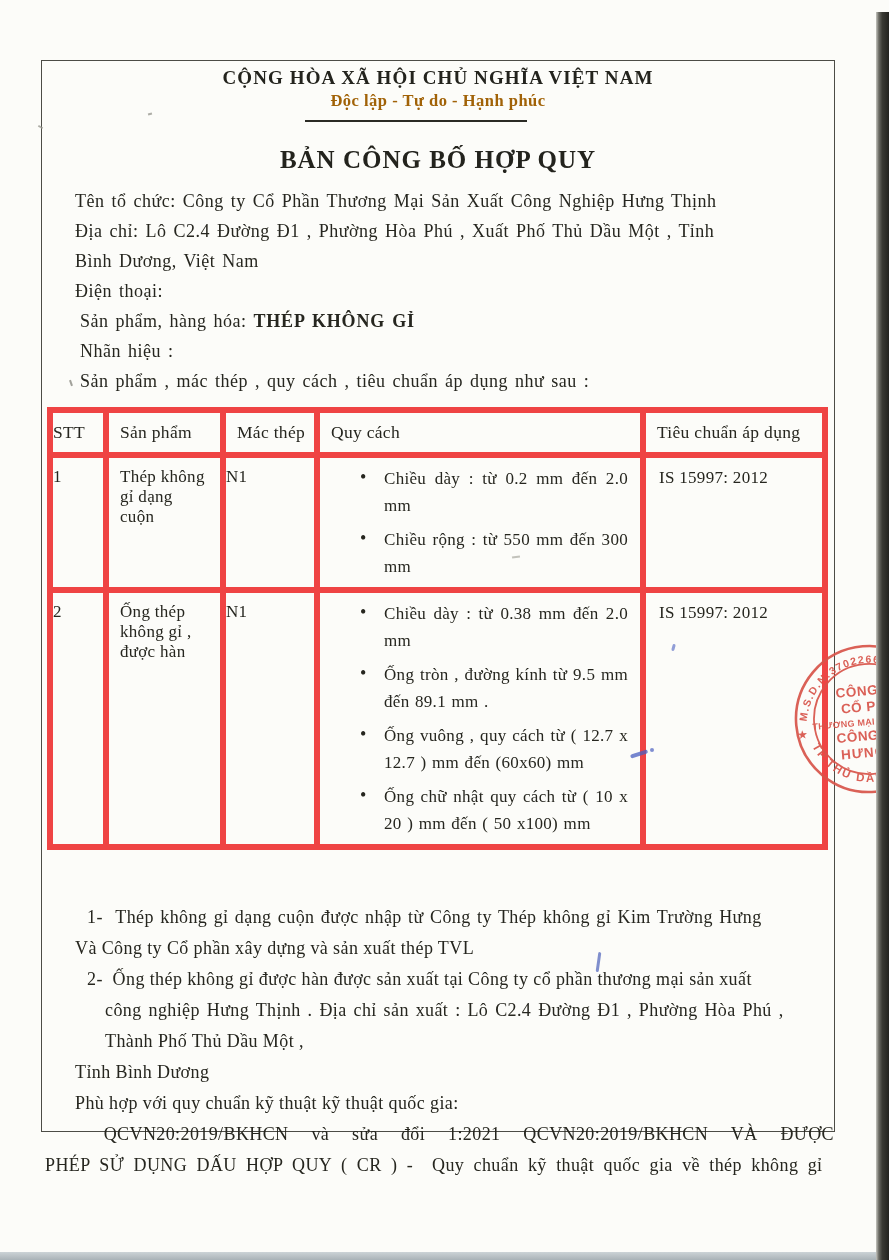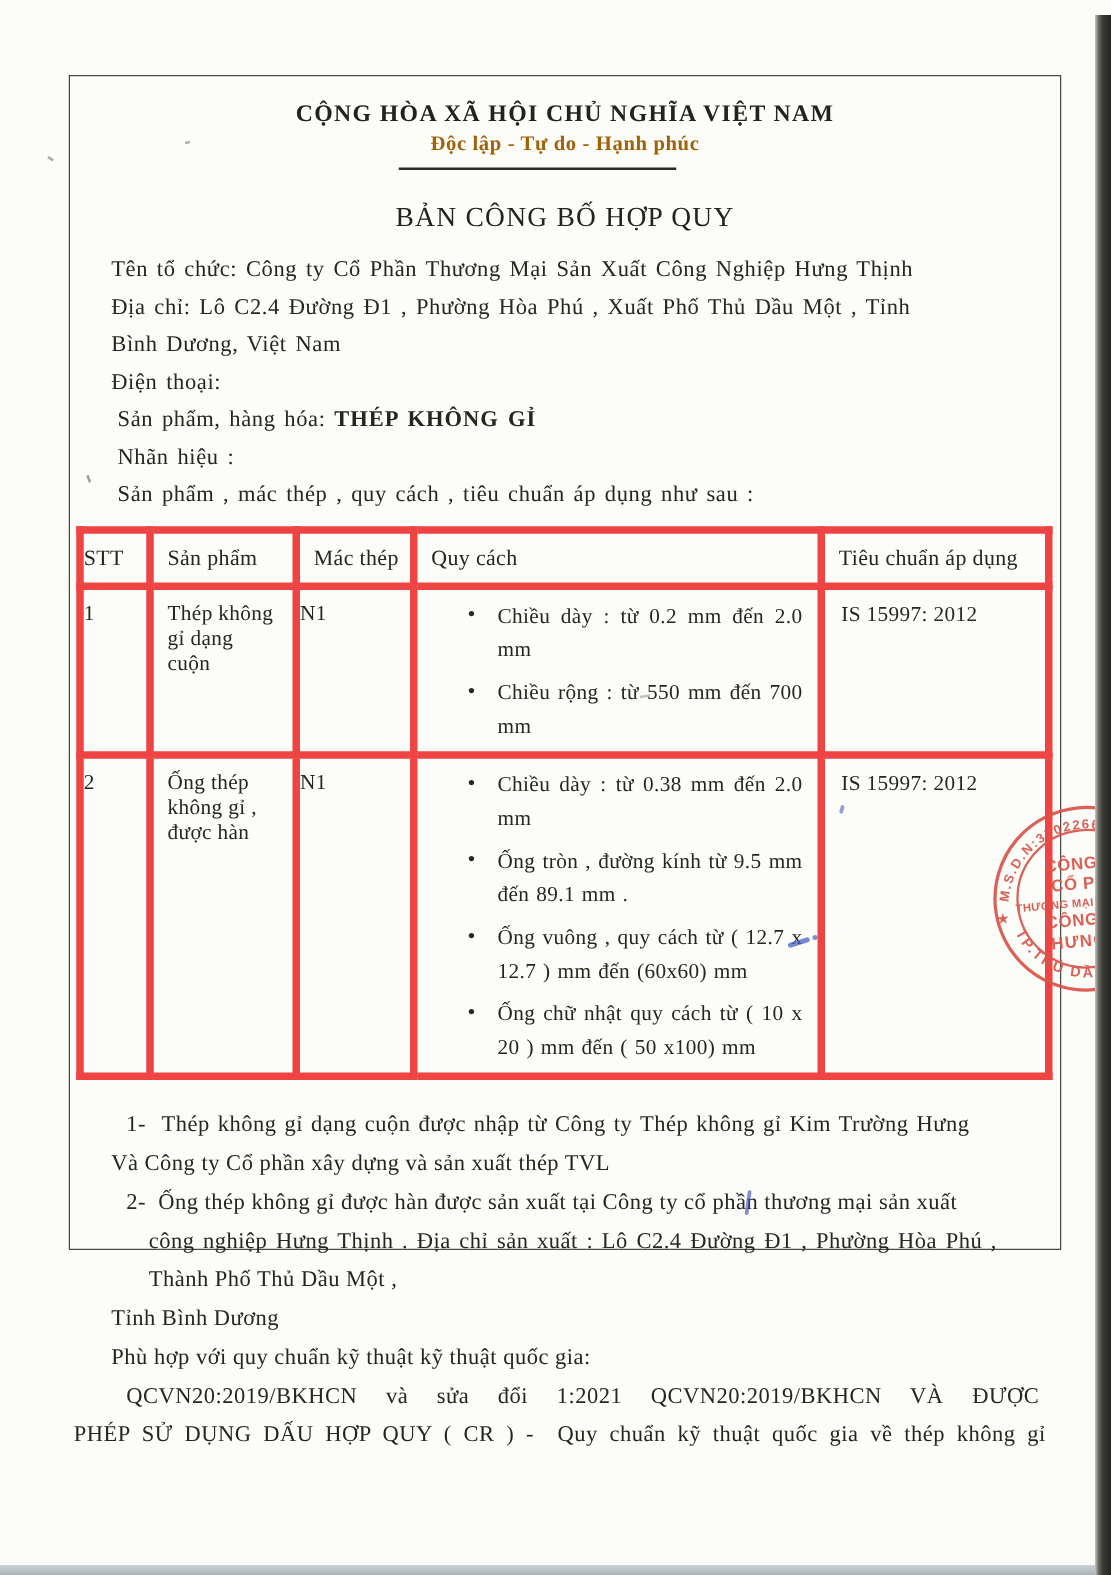--- a/index.html
+++ b/index.html
@@ -8,41 +8,41 @@
     position:relative;
     background:#fcfcf9;
     overflow:hidden;
     font-family:"Liberation Serif","DejaVu Serif",serif;
     color:#26261f;
   }
   .sheet { position:absolute; inset:0; }
 
   
   .frame {
-    position:absolute; left:55px; top:60px;
-    width:794px; height:940px;
+    position:absolute; left:41px; top:60px;
+    width:794px; height:1072px;
     border:1.5px solid #4c4c46;
-    padding-top:20px;
+    padding-top:6px;
   }
 
   .head { text-align:center; position:relative; }
   .nat-title {
     font-size:19px; font-weight:bold; letter-spacing:1.1px;
     line-height:22px; color:#23231d;
   }
   .motto {
     font-size:16.5px; font-weight:bold; letter-spacing:.5px;
     line-height:20px; margin-top:2px; color:#a16207;
   }
   .motto-underline {
     position:absolute; left:263px; top:53px;
     width:222px; height:2.2px; background:#2b2b25;
   }
   .doc-title {
-    font-size:22px; font-weight:normal; letter-spacing:1px;
+    font-size:25px; font-weight:bold; letter-spacing:1px;
     line-height:26px; margin-top:36px; color:#23231d;
   }
   .doc-number { font-size:18px; line-height:22px; margin-top:8px; }
 
   .body-block { margin-top:13px; }
   .ln {
     font-size:18px; line-height:30px;
     letter-spacing:.5px; word-spacing:2px;
     margin-right:12px;
   }
@@ -77,32 +77,32 @@
   ul.bullets li {
     position:relative; text-align:justify;
     line-height:27px; margin-bottom:7px; word-spacing:1px;
   }
   ul.bullets li::before {
     content:"•"; position:absolute; left:-24px; top:-1px;
     font-size:18px;
   }
 
   
-  .notes { margin-top:20px; }
+  .notes { margin-top:52px; }
   .notes p {
     font-size:18px; line-height:31px;
     letter-spacing:.4px; white-space:pre;
   }
   .ml45 { margin-left:45px; }
   .ml33 { margin-left:33px; }
   .ml63 { margin-left:63px; }
   .ml3  { margin-left:3px; }
   .ws15 { word-spacing:1.5px; }
   .ws2  { word-spacing:2px; }
-  .ws18 { word-spacing:18px; }
+  .ws18 { word-spacing:18px;text-align:right; }
   .ws45 { word-spacing:4.5px; }
 
   
   .stamp {
     position:absolute; left:780px; top:630px;
     width:180px; height:180px; z-index:3; opacity:.92;
   }
   .stamp text {
     font-family:"Liberation Sans","DejaVu Sans",sans-serif;
     font-weight:bold; fill:#d8544a;
@@ -176,21 +176,21 @@
         </tr>
       </thead>
       <tbody>
         <tr class="r1">
           <td class="c num">1</td>
           <td class="prod">Thép không gỉ dạng cuộn</td>
           <td class="c mark">N1</td>
           <td class="spec-col">
             <ul class="bullets">
               <li>Chiều dày : từ 0.2 mm đến 2.0 mm</li>
-              <li>Chiều rộng : từ 550 mm đến 700 mm</li>
+              <li>Chiều rộng : từ 550 mm đến 300 mm</li>
             </ul>
           </td>
           <td class="std">IS 15997: 2012</td>
         </tr>
         <tr class="r2">
           <td class="c num">2</td>
           <td class="prod">Ống thép không gỉ , được hàn</td>
           <td class="c mark">N1</td>
           <td class="spec-col">
             <ul class="bullets">

